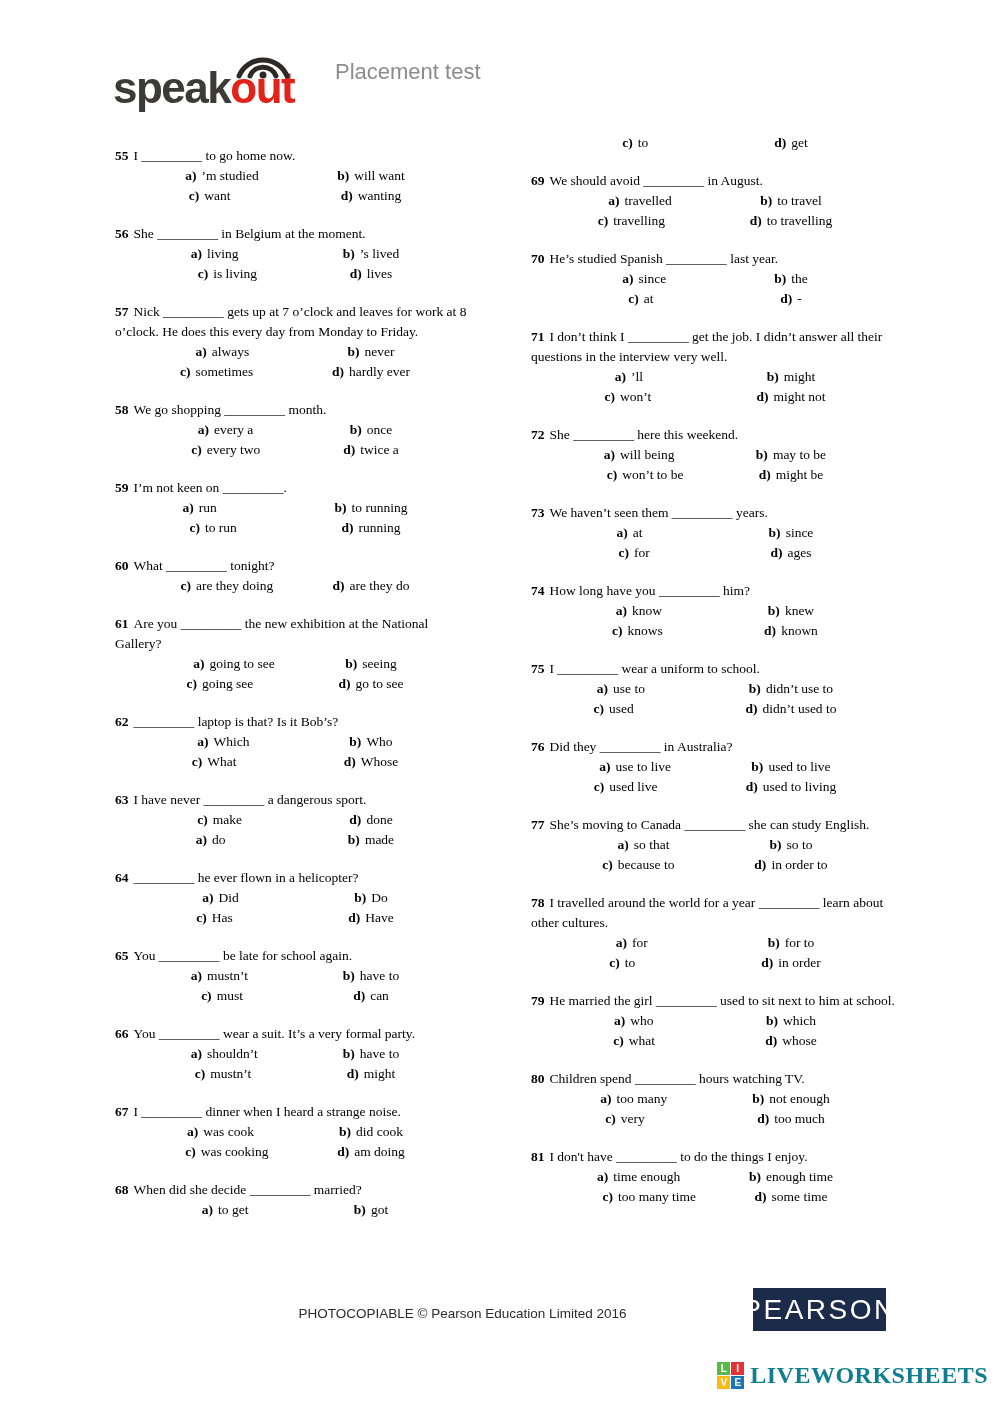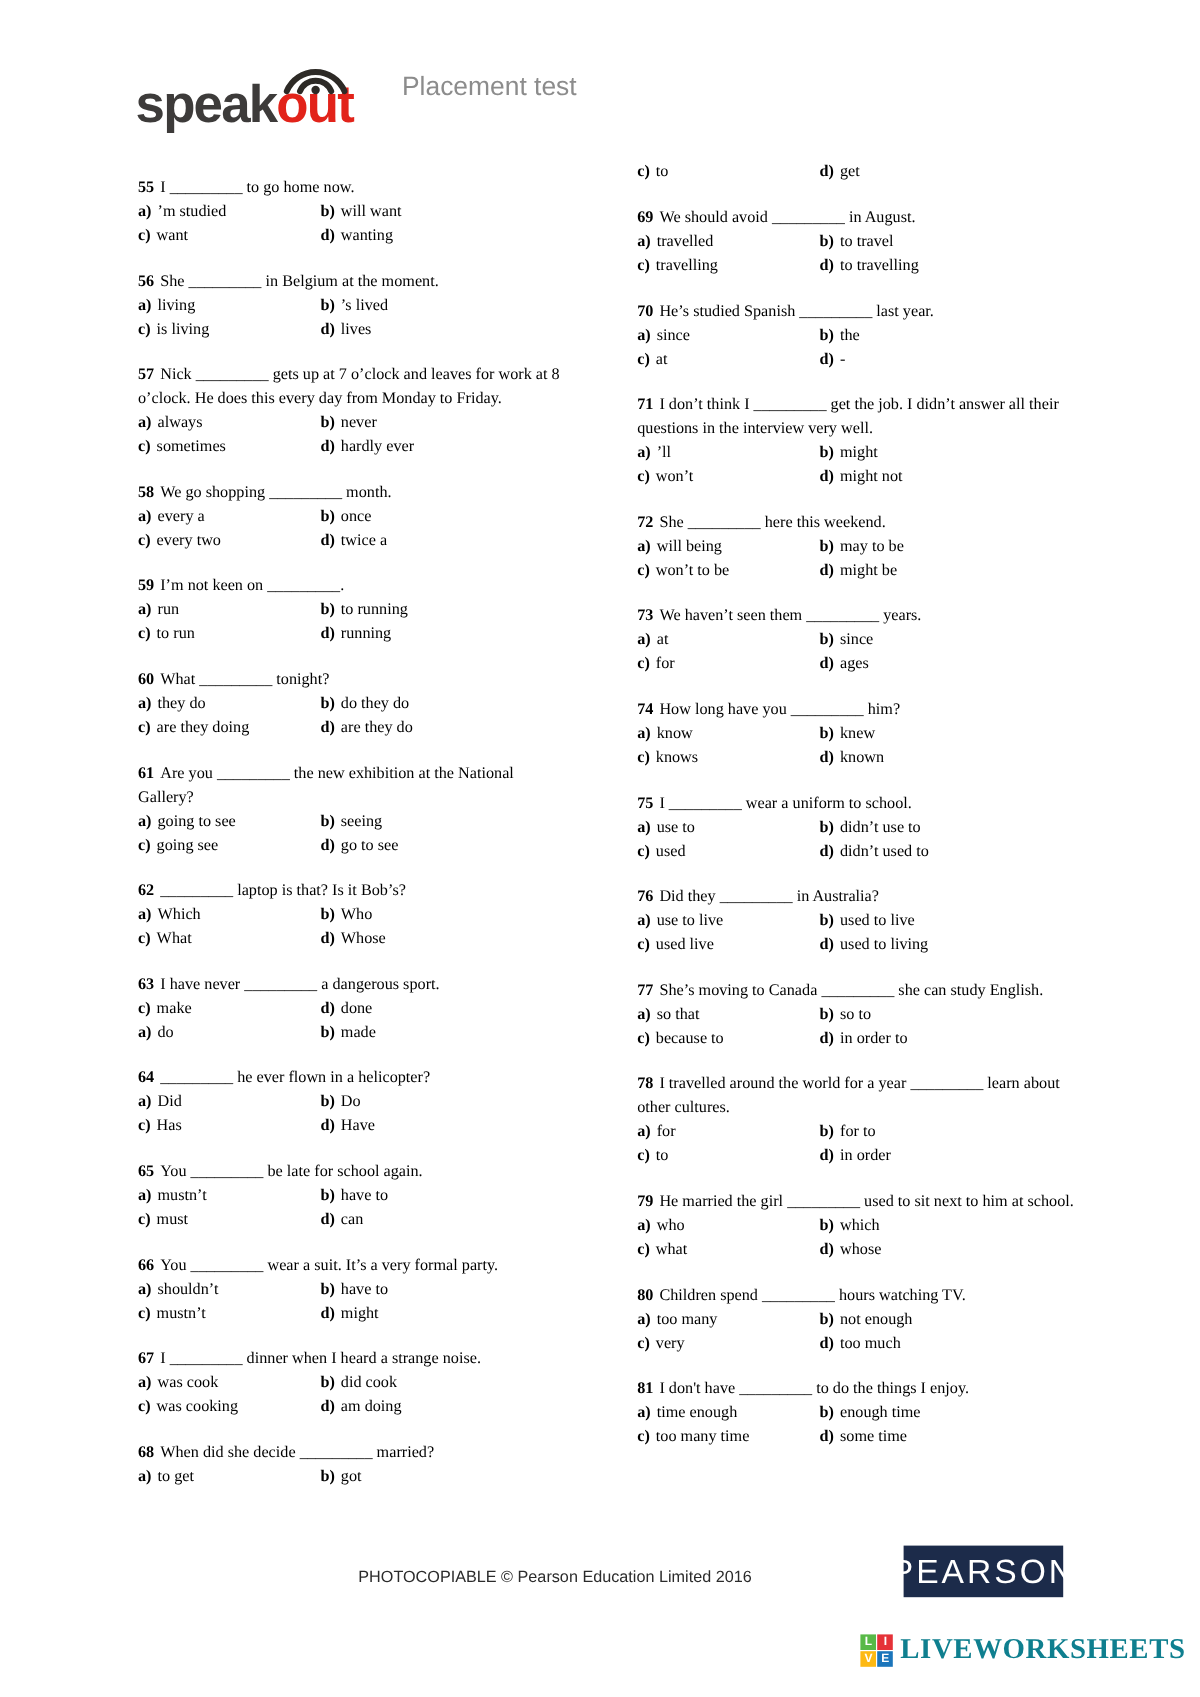--- a/index.html
+++ b/index.html
@@ -21,21 +21,21 @@
                   font-family:"Liberation Sans", sans-serif; font-size:22px;
                   color:#8c8c8c; }
 
   
   .col { position:absolute; font-size:13.5px; line-height:20px; }
   #col-left  { left:115px; top:146px; width:360px; }
   #col-right { left:531px; top:133px; width:368px; }
   .question { margin-bottom:18px; }
   .question:last-child { margin-bottom:0; }
   .q-num { font-weight:bold; margin-right:5px; }
-  .opt-row { display:flex; }
+  .opt-row { display:flex;justify-content:center; }
   .opt { display:inline-block; }
   .opt:first-child { width:152px; flex:0 0 152px; }
   .opt-label { font-weight:bold; margin-right:5px; }
 
   
   .footer-line { position:absolute; left:40px; top:1306px; width:845px;
                  text-align:center; font-family:"Liberation Sans", sans-serif;
                  font-size:13.5px; color:#2b2b2b; }
   .pearson-box { position:absolute; left:753px; top:1288px; width:133px; height:43px;
                  background:#1c2b4a; display:flex; align-items:center; justify-content:center; }
@@ -119,24 +119,20 @@
           <span class="opt"><b class="opt-label">b)</b><span>to running</span></span>
         </div>
         <div class="opt-row">
           <span class="opt"><b class="opt-label">c)</b><span>to run</span></span>
           <span class="opt"><b class="opt-label">d)</b><span>running</span></span>
         </div>
       </div>
       <div class="question">
         <p class="q-text"><span class="q-num">60</span><span>What _________ tonight?</span></p>
         <div class="opt-row">
-          <span class="opt"><b class="opt-label">a)</b><span>they do</span></span>
-          <span class="opt"><b class="opt-label">b)</b><span>do they do</span></span>
-        </div>
-        <div class="opt-row">
           <span class="opt"><b class="opt-label">c)</b><span>are they doing</span></span>
           <span class="opt"><b class="opt-label">d)</b><span>are they do</span></span>
         </div>
       </div>
       <div class="question">
         <p class="q-text"><span class="q-num">61</span><span>Are you _________ the new exhibition at the National Gallery?</span></p>
         <div class="opt-row">
           <span class="opt"><b class="opt-label">a)</b><span>going to see</span></span>
           <span class="opt"><b class="opt-label">b)</b><span>seeing</span></span>
         </div>

